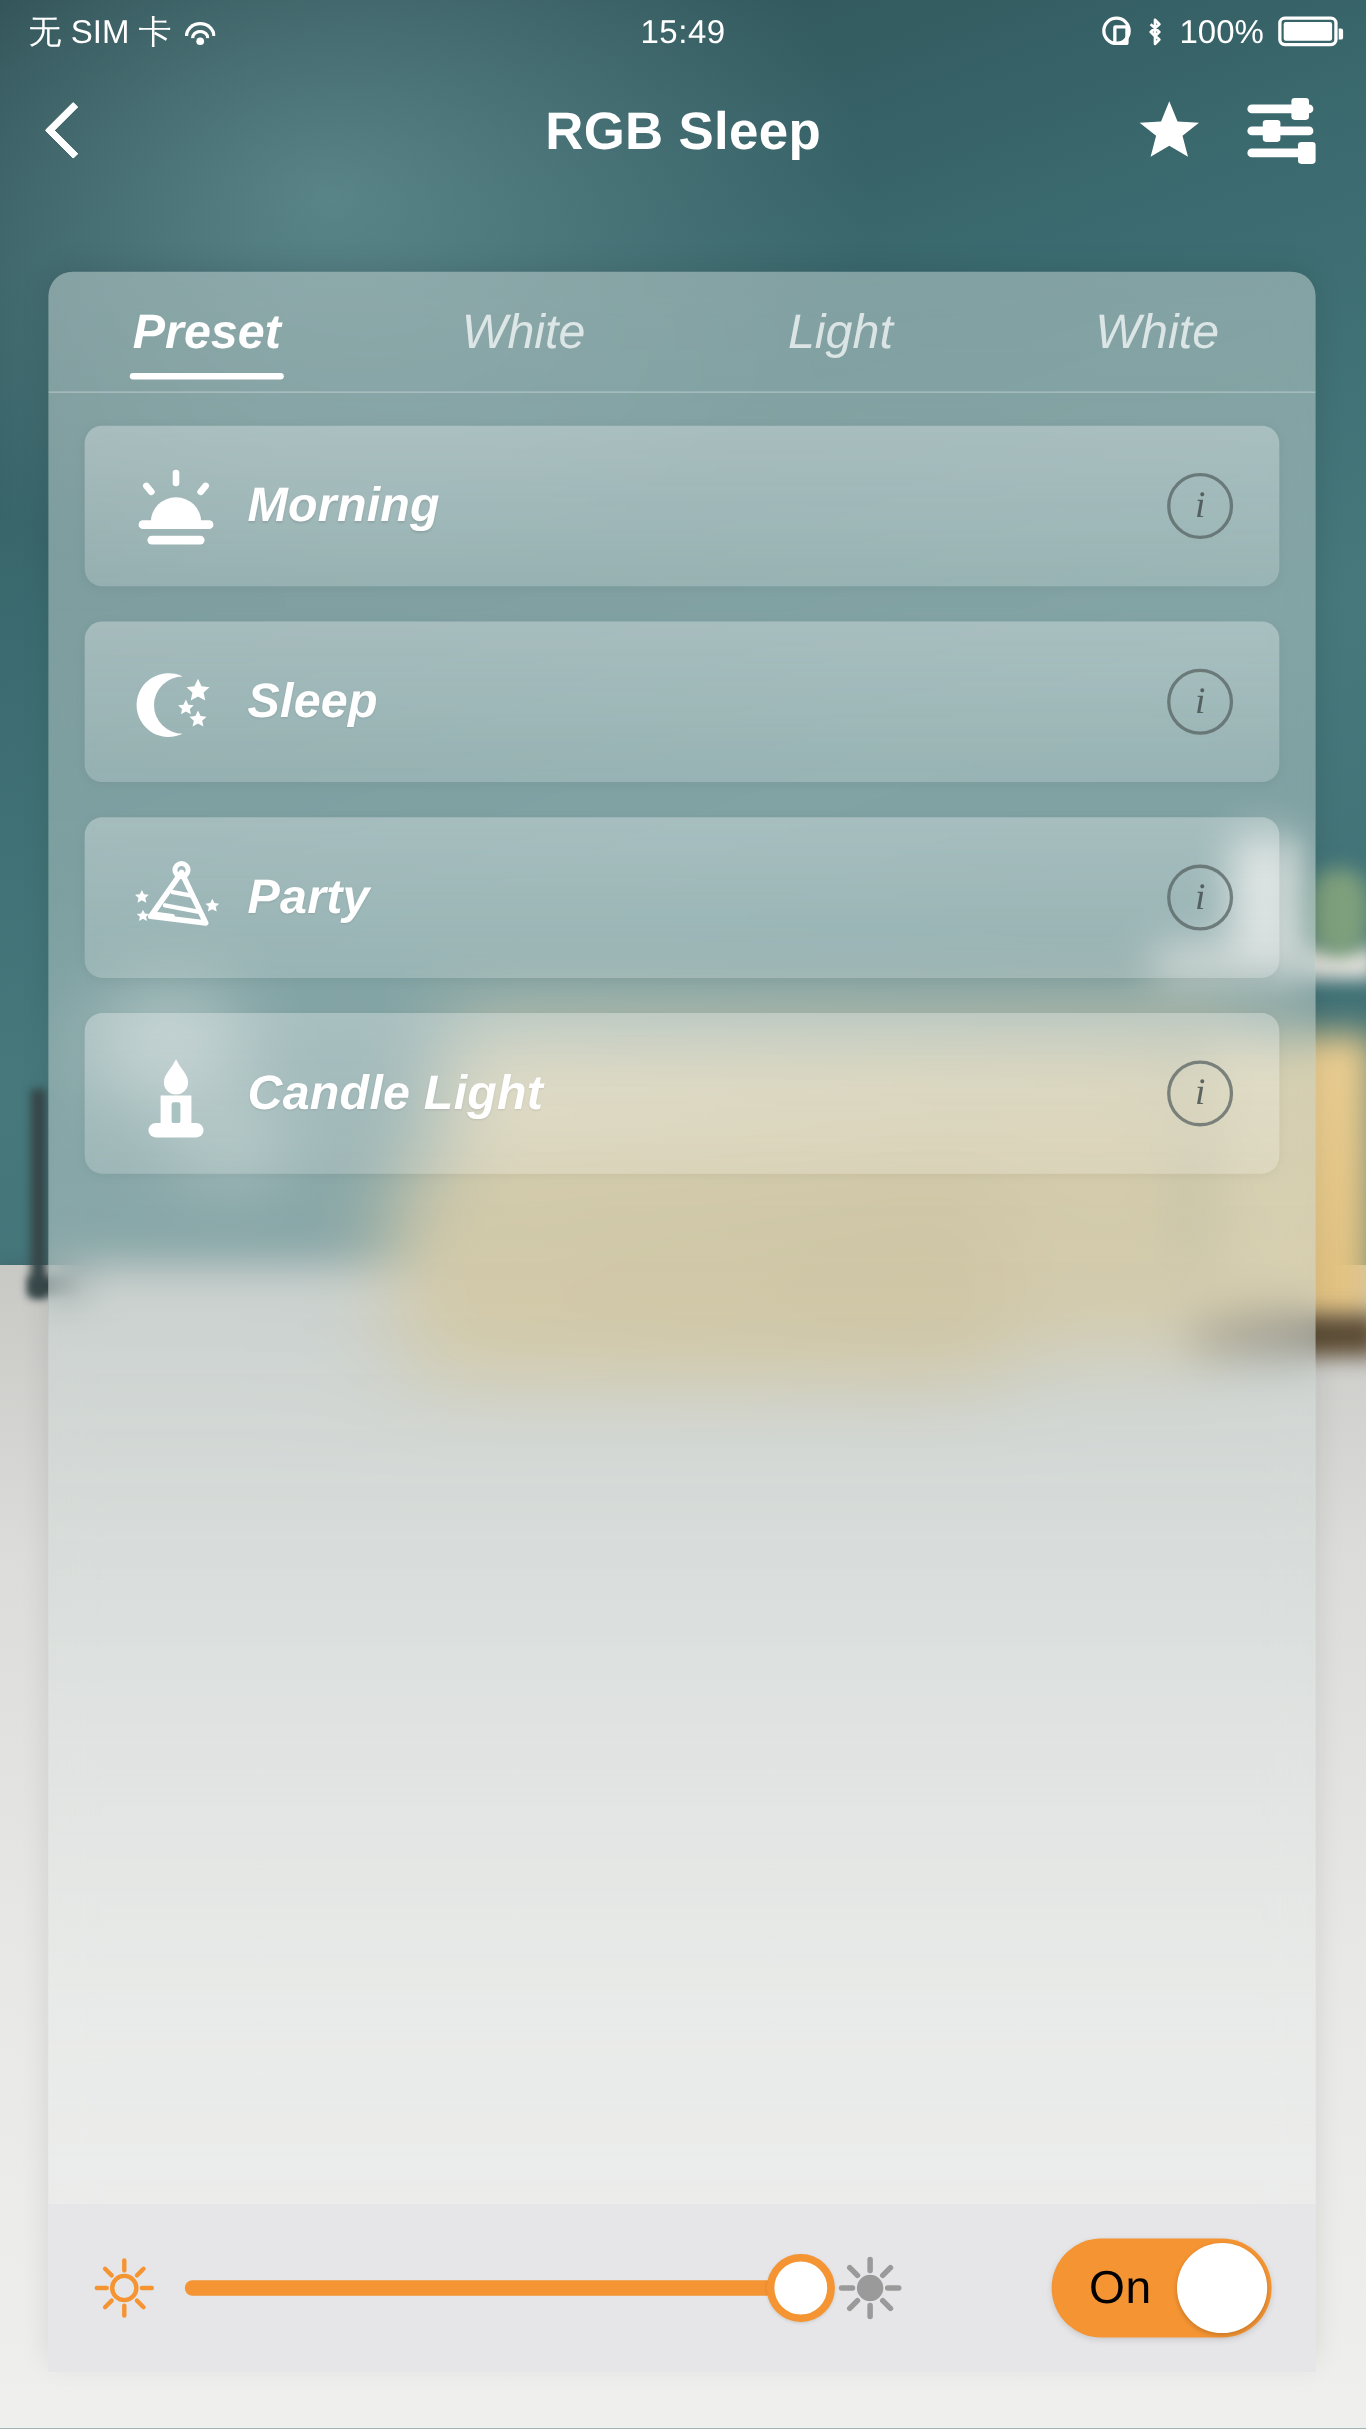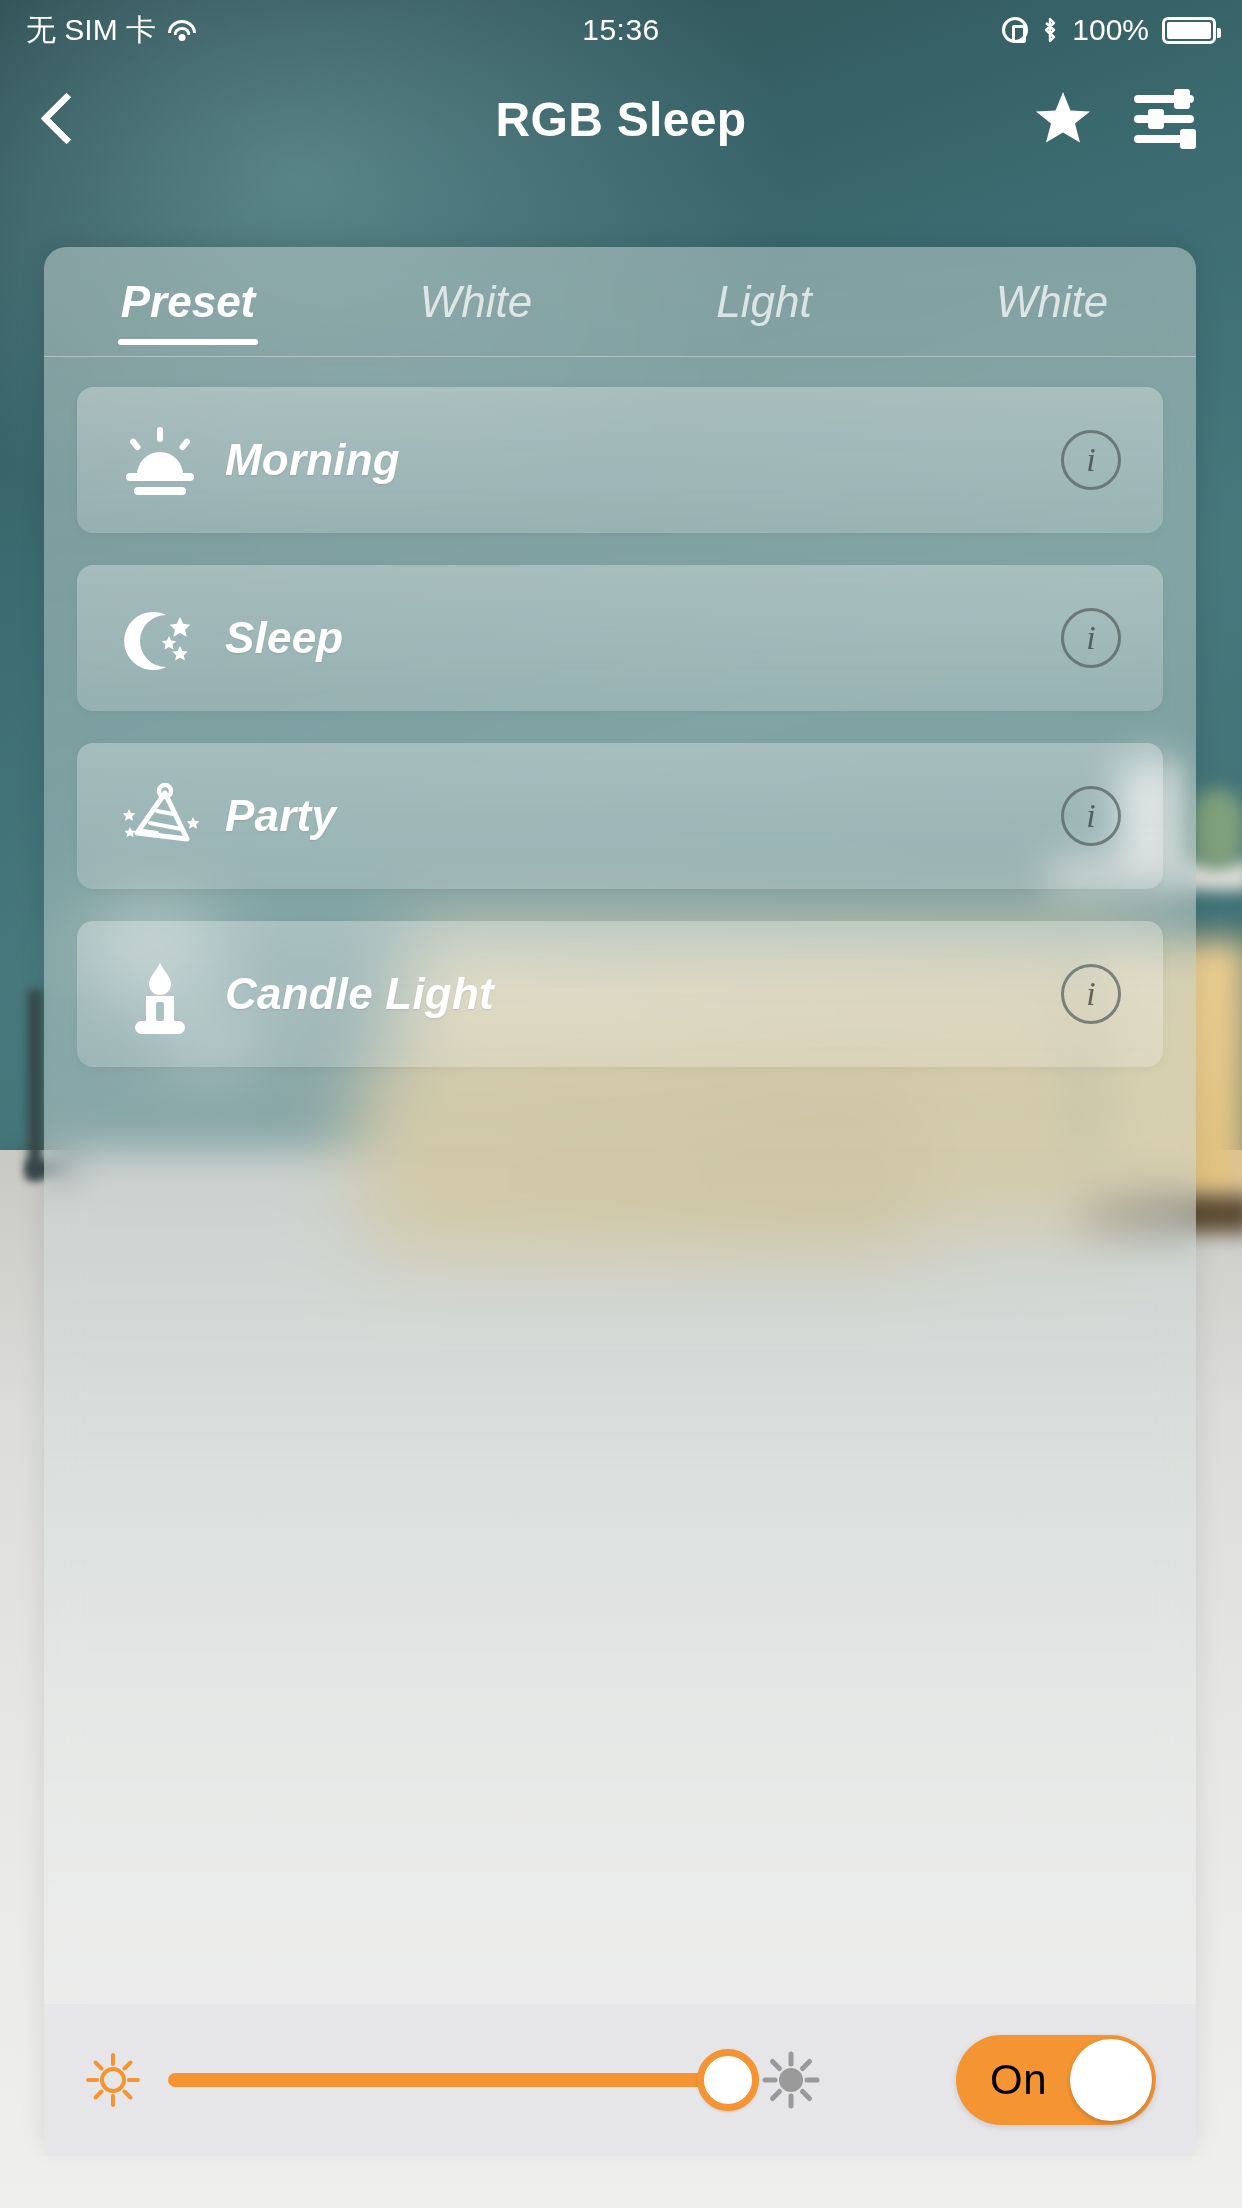--- a/index.html
+++ b/index.html
@@ -79,21 +79,21 @@
 
   
   #statusbar {
     position:absolute; left:0; top:0; width:1242px; height:60px;
     color:#fff; z-index:40;
     display:flex; align-items:center; justify-content:space-between;
     padding:1px 26px;
     font-size:30px;
   }
   .sb-left { display:flex; align-items:center; gap:11px; }
-  .sb-right { display:flex; align-items:center; gap:13px; }
+  .sb-right { display:flex; gap:13px; }
   .sb-time { position:absolute; left:0; right:0; text-align:center; font-size:30px; letter-spacing:.5px; }
   .sb-text { font-size:30px; line-height:1; }
   .wifi { width:30px; height:24px; position:relative; }
   .wifi i { position:absolute; border:3px solid #fff; border-bottom:none;
             border-radius:50% 50% 0 0 / 100% 100% 0 0; left:50%; transform:translateX(-50%); }
   .wifi i:nth-child(1){ width:28px; height:13px; top:2px; }
   .wifi i:nth-child(2){ width:17px; height:8px; top:9px; }
   .wifi i:nth-child(3){ width:7px;  height:7px; top:16px; background:#fff; border-radius:50%; border:none; }
   .rot { width:26px; height:26px; border:3px solid #fff; border-radius:50%; position:relative; }
   .rot::after { content:""; position:absolute; left:7px; top:5px; width:8px; height:12px;
@@ -230,21 +230,21 @@
 
 <div id="statusbar">
   <div class="sb-left">
     <span class="sb-text">无 SIM 卡</span>
     <span class="wifi">
         <i></i>
         <i></i>
         <i></i>
       </span>
   </div>
-  <div class="sb-time">15:36</div>
+  <div class="sb-time">15:49</div>
   <div class="sb-right">
     <span class="rot"></span>
     <span class="bt">
       <svg width="18" height="28" viewBox="0 0 18 28">
           <path d="M5 7 L13 14 L9 18 L9 3 L13 7 L5 14 L9 18 L9 25 L13 21 L5 14" stroke="#ffffff" stroke-width="2.4" fill="none" stroke-linejoin="round"></path>
         </svg>
     </span>
     <span class="sb-text">100%</span>
     <span class="batt"></span>
   </div>

